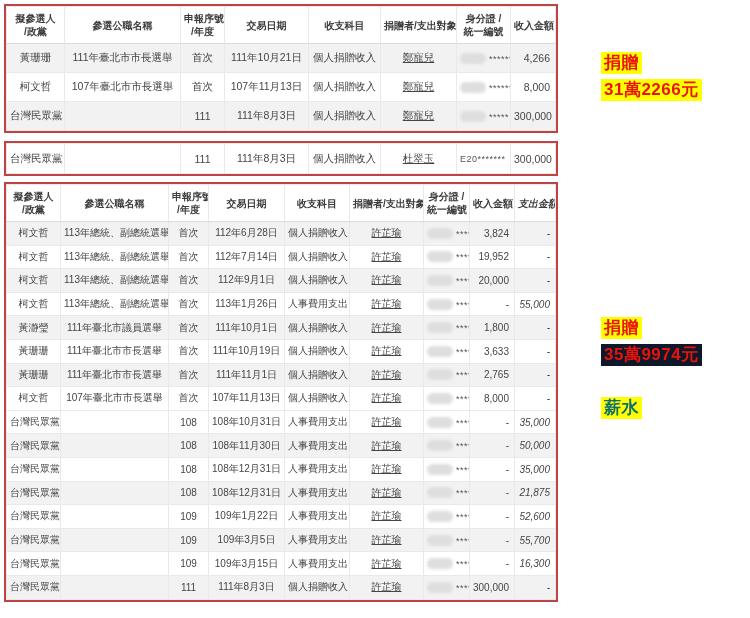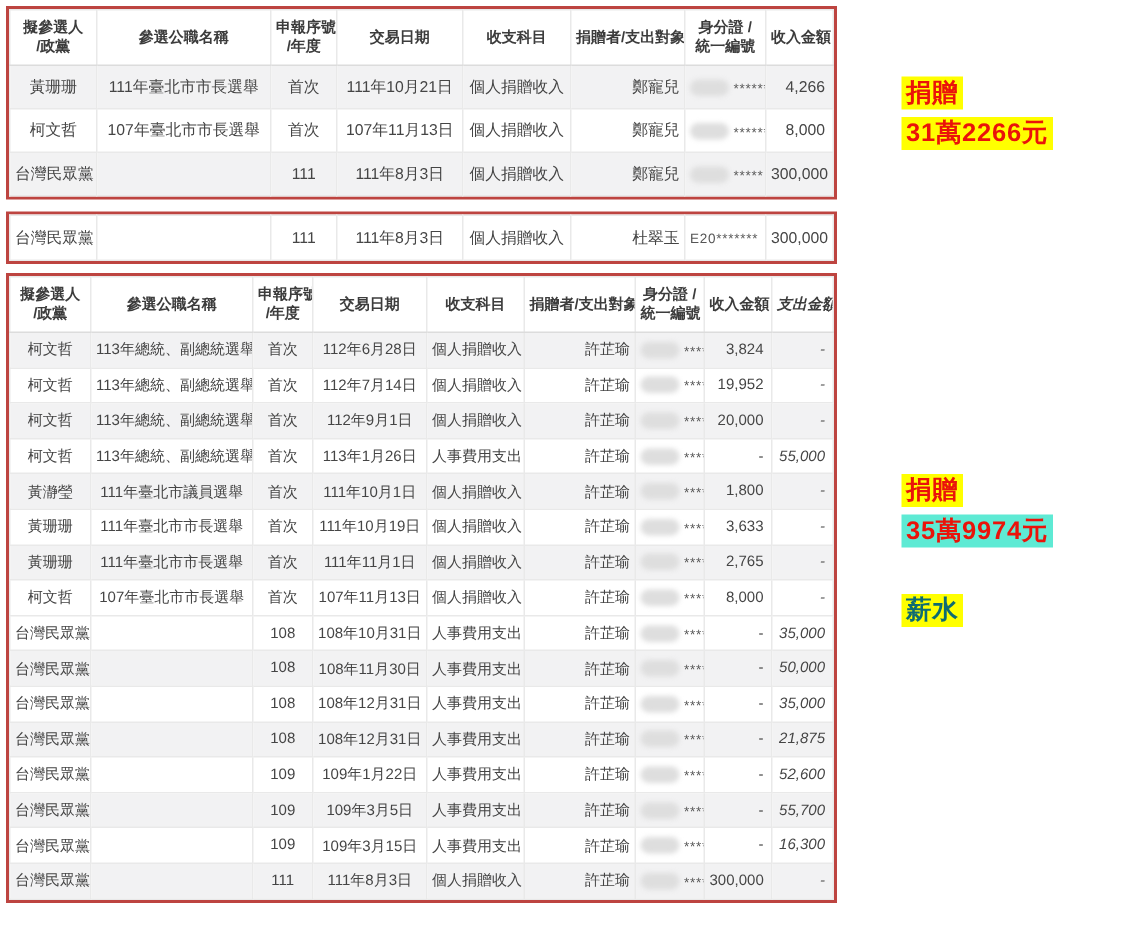--- a/index.html
+++ b/index.html
@@ -23,21 +23,21 @@
   }
   th {
     font-size:10px; font-weight:bold; color:#3c3c3c; text-align:center;
     height:37px; line-height:1.3; background:#fff; border-bottom:1px solid #dcdcdc;
   }
   .t12 td { height:29px; font-size:10.5px; }
   .tbox-2 td { height:30px; }
   .t3 td { height:23.6px; font-size:10px; }
   tr.shaded { background:#f2f2f3; }
   td.a-c { text-align:center; }
-  td.a-l { text-align:right; }
+  td.a-l { text-align:center;text-decoration:underline; }
   td.a-r { text-align:right; padding-right:5px; }
 
   
   .t12 th:nth-child(1), .t12 td:nth-child(1){ width:58px; }
   .t12 th:nth-child(2), .t12 td:nth-child(2){ width:116px; }
   .t12 th:nth-child(3), .t12 td:nth-child(3){ width:44px; }
   .t12 th:nth-child(4), .t12 td:nth-child(4){ width:84px; }
   .t12 th:nth-child(5), .t12 td:nth-child(5){ width:72px; }
   .t12 th:nth-child(6), .t12 td:nth-child(6){ width:76px; }
   .t12 th:nth-child(7), .t12 td:nth-child(7){ width:54px; }
@@ -336,19 +336,19 @@
         </tbody>
       </table>
   </div>
 
   <div class="ann ann-1">
       <div class="line"><span class="hl" style="background: rgb(255, 255, 0); color: rgb(234, 19, 10);">捐贈</span></div>
       <div class="line"><span class="hl" style="background: rgb(255, 255, 0); color: rgb(234, 19, 10);">31萬2266元</span></div>
     </div>
   <div class="ann ann-3">
       <div class="line"><span class="hl" style="background: rgb(255, 255, 0); color: rgb(234, 19, 10);">捐贈</span></div>
-      <div class="line"><span class="hl" style="background: #5eead4; color: rgb(234, 19, 10);">35萬9974元</span></div>
+      <div class="line"><span class="hl" style="background: #0f172a; color: rgb(234, 19, 10);">35萬9974元</span></div>
     </div>
   <div class="ann ann-4">
       <div class="line"><span class="hl" style="background: rgb(255, 255, 0); color: rgb(13, 107, 114);">薪水</span></div>
     </div>
 
 </div>
 
 </body></html>

